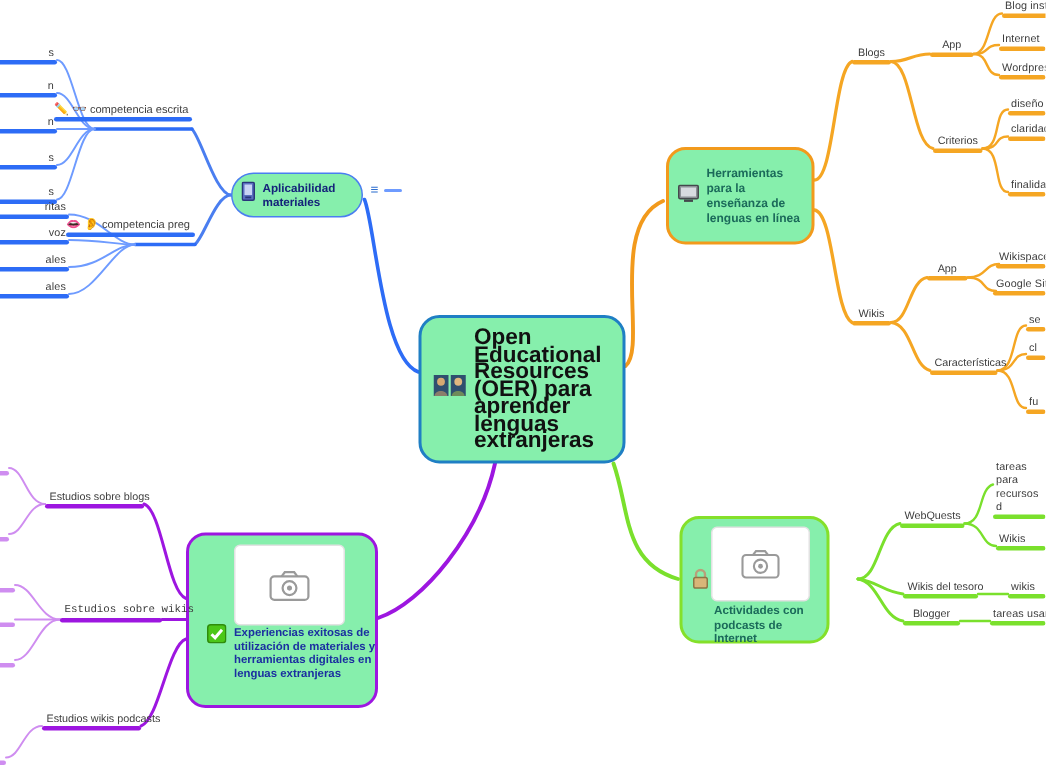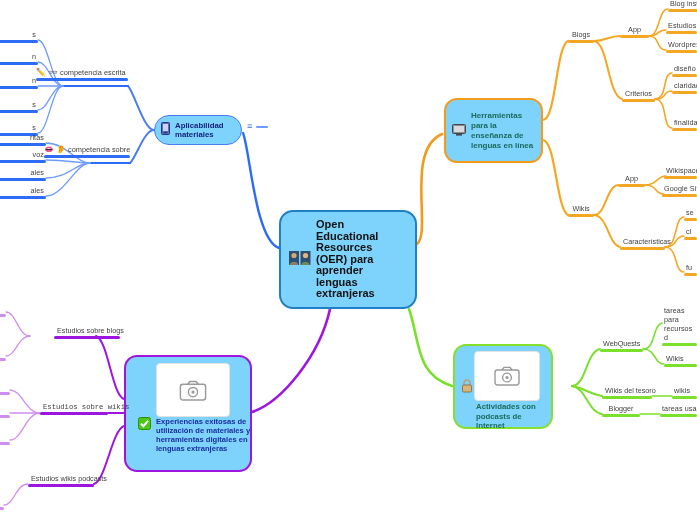--- a/index.html
+++ b/index.html
@@ -28,34 +28,34 @@
   .bar.blue{background:#2d6cf6;}
   .bar.orange{background:#f5a623;}
   .bar.green{background:#7ae02c;}
   .bar.purple{background:#9d16e0;}
   .bar.purple-l{background:#cf8df0;}
 
   
   .bubble{
     position:absolute;
     border-radius:12px;
-    background:#7dd3fc;
+    background:#86efac;
     box-sizing:border-box;
     display:flex;align-items:center;
   }
   .bubble .ico{flex:0 0 auto;margin-right:5px;}
   .bubble .lbl{font-weight:bold;font-size:8.6px;line-height:11.2px;}
 
   
   #root-node{
     left:279px;top:210px;width:138px;height:99px;
     border:2px solid #1f7fc4;border-radius:14px;
     padding:7px 9px 7px 8px;
   }
-  #root-node .lbl{color:#111111;font-size:11px;line-height:11.6px;}
+  #root-node .lbl{color:#111111;font-size:15px;line-height:11.6px;}
 
   
   #node-herramientas{
     left:444px;top:98px;width:99px;height:65px;
     border:2px solid #f29a1c;border-radius:13px;padding:6px 6px 6px 6px;
   }
   #node-herramientas .lbl{color:#1b6a5a;font-size:8px;line-height:10px;}
 
   
   #node-aplicabilidad{
@@ -275,21 +275,21 @@
       <span class="mini">👓</span>
       <span>competencia escrita</span>
     </span>
     <span class="bar" style="width:92px;"></span>
   </div>
 
   <div class="comp" style="left:44px;top:145px;">
     <span class="row">
       <span class="mini">👄</span>
       <span class="mini">👂</span>
-      <span>competencia sobre</span>
+      <span>competencia preg</span>
     </span>
     <span class="bar" style="width:86px;"></span>
   </div>
 
   <div class="leaf l" style="left:-16px;top:30px;width:54px;">
     <span class="txt">s</span>
     <span class="bar blue" style="width:54px;"></span>
   </div>
   <div class="leaf l" style="left:-16px;top:52px;width:54px;">
     <span class="txt">n</span>
@@ -331,21 +331,21 @@
   </div>
   <div class="stem" style="left:620px;top:25px;">
     <span class="txt">App</span>
     <span class="bar orange" style="width:29px;"></span>
   </div>
   <div class="leaf r" style="left:668px;top:-1px;">
     <span class="txt">Blog institu</span>
     <span class="bar orange" style="width:32px;"></span>
   </div>
   <div class="leaf r" style="left:666px;top:21px;">
-    <span class="txt">Estudios</span>
+    <span class="txt">Internet</span>
     <span class="bar orange" style="width:31px;"></span>
   </div>
   <div class="leaf r" style="left:666px;top:40px;">
     <span class="txt">Wordpress</span>
     <span class="bar orange" style="width:31px;"></span>
   </div>
 
   <div class="stem" style="left:622px;top:89px;">
     <span class="txt">Criterios</span>
     <span class="bar orange" style="width:33px;"></span>
@@ -421,21 +421,21 @@
 
   <div class="stem" style="left:602px;top:404px;">
     <span class="txt">Blogger</span>
     <span class="bar green" style="width:38px;"></span>
   </div>
   <div class="leaf r" style="left:660px;top:404px;">
     <span class="txt">tareas usar</span>
     <span class="bar green" style="width:37px;"></span>
   </div>
 
-  <div class="stem" style="left:30px;top:326px;margin-left:24px;">
+  <div class="stem" style="left:30px;top:326px;">
     <span class="txt">Estudios sobre blogs</span>
     <span class="bar purple" style="width:66px;"></span>
   </div>
   <div class="stem" style="left:40px;top:403px;font-family:Liberation Mono, monospace;">
     <span class="txt">Estudios sobre wikis</span>
     <span class="bar purple" style="width:68px;"></span>
   </div>
   <div class="stem" style="left:28px;top:474px;">
     <span class="txt">Estudios wikis podcasts</span>
     <span class="bar purple" style="width:66px;"></span>

